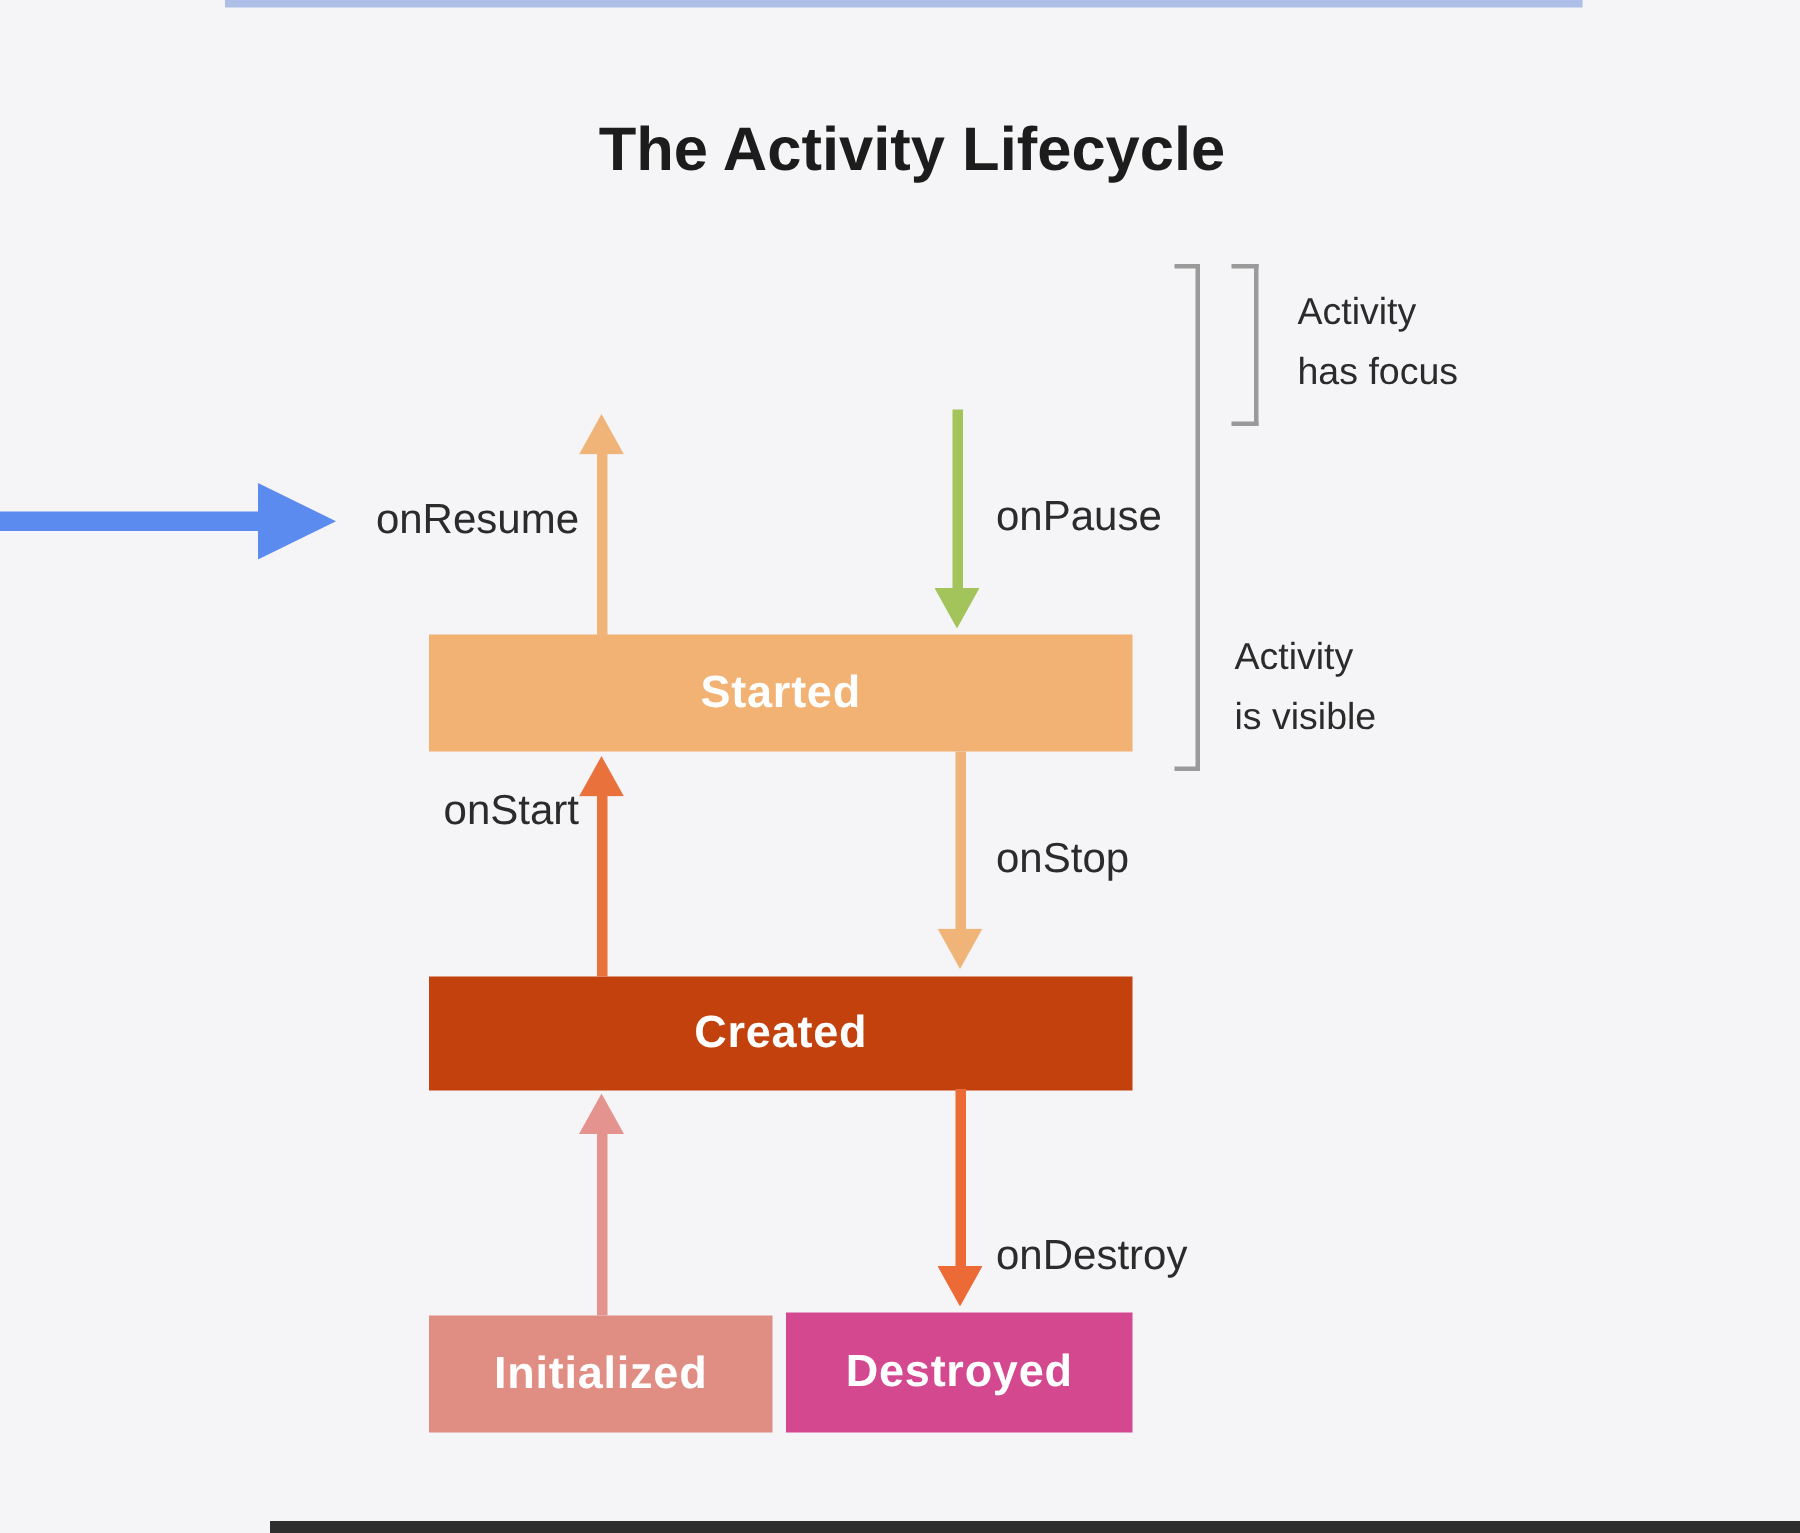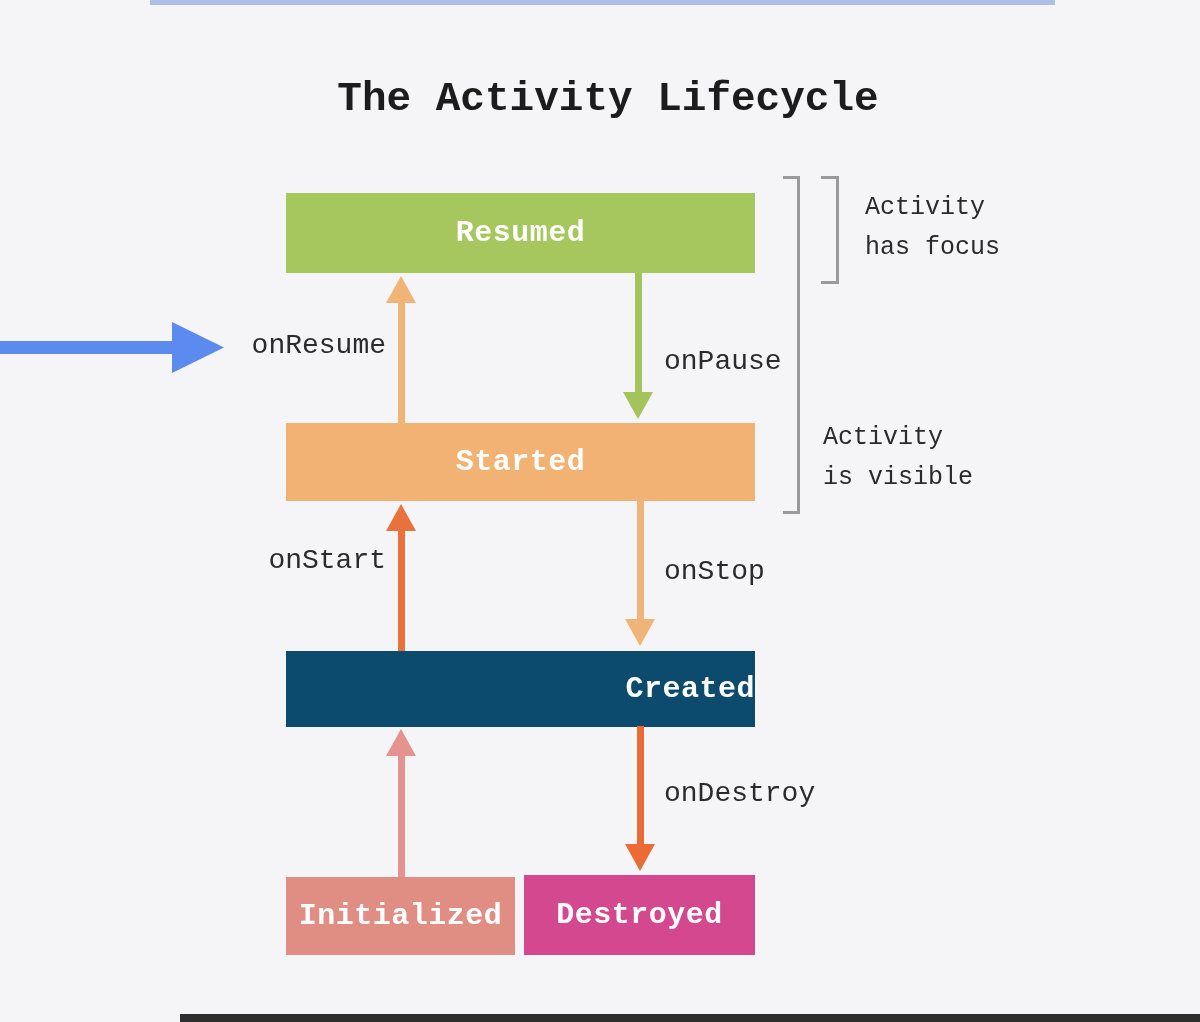--- a/index.html
+++ b/index.html
@@ -1,17 +1,17 @@
 <!DOCTYPE html>
 <html><head>
 <meta charset="utf-8">
 <style>
   html,body{margin:0;padding:0;background:#f5f4f6;}
   .canvas{position:relative;width:1200px;height:1022px;background:#f5f4f6;overflow:hidden;
-          font-family:Liberation Mono, monospace;}
+          font-family:Liberation Sans, sans-serif;}
   .top-rule{position:absolute;left:150px;top:0;width:905px;height:5px;background:#adbfe7;}
   .bottom-rule{position:absolute;left:180px;top:1014px;width:1020px;height:8px;background:#2e2e2e;}
   .title{position:absolute;left:8px;top:76px;width:1200px;margin:0;text-align:center;
          font-size:41px;font-weight:bold;color:#1c1c1c;}
   .state-box{position:absolute;display:flex;align-items:center;justify-content:center;}
   .state-label{color:#ffffff;font-weight:bold;font-size:30px;letter-spacing:.5px;}
   #box-resumed{left:286px;top:193px;width:469px;height:80px;}
   #box-started{left:286px;top:423px;width:469px;height:78px;}
   #box-created{left:286px;top:651px;width:469px;height:76px;}
   #box-initialized{left:286px;top:877px;width:229px;height:78px;}
@@ -22,25 +22,25 @@
   .head.down{clip-path:polygon(0 0,100% 0,50% 100%);}
   #arr-onresume-head{left:386px;top:276px;}   #arr-onresume-shaft{left:398px;top:300px;height:124px;}
   #arr-onpause-shaft{left:635px;top:273px;height:122px;} #arr-onpause-head{left:623px;top:392px;}
   #arr-onstart-head{left:386px;top:504px;}    #arr-onstart-shaft{left:398px;top:528px;height:123px;}
   #arr-onstop-shaft{left:637px;top:501px;height:121px;}  #arr-onstop-head{left:625px;top:619px;}
   #arr-oncreate-head{left:386px;top:729px;}   #arr-oncreate-shaft{left:398px;top:753px;height:124px;}
   #arr-ondestroy-shaft{left:637px;top:726px;height:121px;} #arr-ondestroy-head{left:625px;top:844px;}
   .t-label{position:absolute;font-size:28px;color:#2b2b2b;white-space:nowrap;}
   .t-label.right{text-align:right;}
   #lbl-onresume{left:186px;top:330px;width:200px;}
-  #lbl-onpause{left:664px;top:346px;}
-  #lbl-onstart{left:146px;top:543px;width:240px;line-height:36px;}
+  #lbl-onpause{left:664px;top:328px;}
+  #lbl-onstart{left:146px;top:522px;width:240px;line-height:36px;}
   #lbl-onstop{left:664px;top:556px;}
   #lbl-oncreate{left:186px;top:780px;width:200px;}
-  #lbl-ondestroy{left:664px;top:778px;}
+  #lbl-ondestroy{left:664px;top:821px;}
   .bracket{position:absolute;border-top:3px solid #9a9a9a;border-right:3px solid #9a9a9a;
            border-bottom:3px solid #9a9a9a;}
   #bracket-visible{left:783px;top:176px;width:14px;height:332px;}
   #bracket-focus{left:821px;top:176px;width:15px;height:102px;}
   .annotation{position:absolute;font-size:25px;color:#2b2b2b;line-height:40px;white-space:nowrap;}
   #ann-focus{left:865px;top:188px;}
   #ann-visible{left:823px;top:418px;}
   .pointer-shaft{position:absolute;left:0;top:341px;width:174px;height:13px;}
   .pointer-head{position:absolute;left:172px;top:322px;width:52px;height:51px;
                 clip-path:polygon(0 0,100% 50%,0 100%);}
@@ -48,27 +48,24 @@
 </head>
 <body>
 
 <div class="canvas" style="background-color: rgb(245, 244, 246);">
 
   <div class="top-rule" style="background-color: rgb(173, 191, 231);"></div>
   <div class="bottom-rule" style="background-color: rgb(46, 46, 46);"></div>
 
   <h1 class="title">The Activity Lifecycle</h1>
 
-  <div class="state-box" id="box-resumed" style="background-color: rgb(165, 199, 94);">
-    <span class="state-label">Resumed</span>
-  </div>
   <div class="state-box" id="box-started" style="background-color: rgb(241, 178, 115);">
     <span class="state-label">Started</span>
   </div>
-  <div class="state-box" id="box-created" style="background-color: #0c4a6e; justify-content: flex-end;">
+  <div class="state-box" id="box-created" style="background-color: #c2410c;">
     <span class="state-label">Created</span>
   </div>
   <div class="state-box" id="box-destroyed" style="background-color: rgb(212, 72, 143);">
     <span class="state-label">Destroyed</span>
   </div>
   <div class="state-box" id="box-initialized" style="background-color: rgb(224, 141, 132);">
     <span class="state-label">Initialized</span>
   </div>
 
   <div class="head up" id="arr-onresume-head" style="background-color: rgb(240, 180, 120);"></div>

